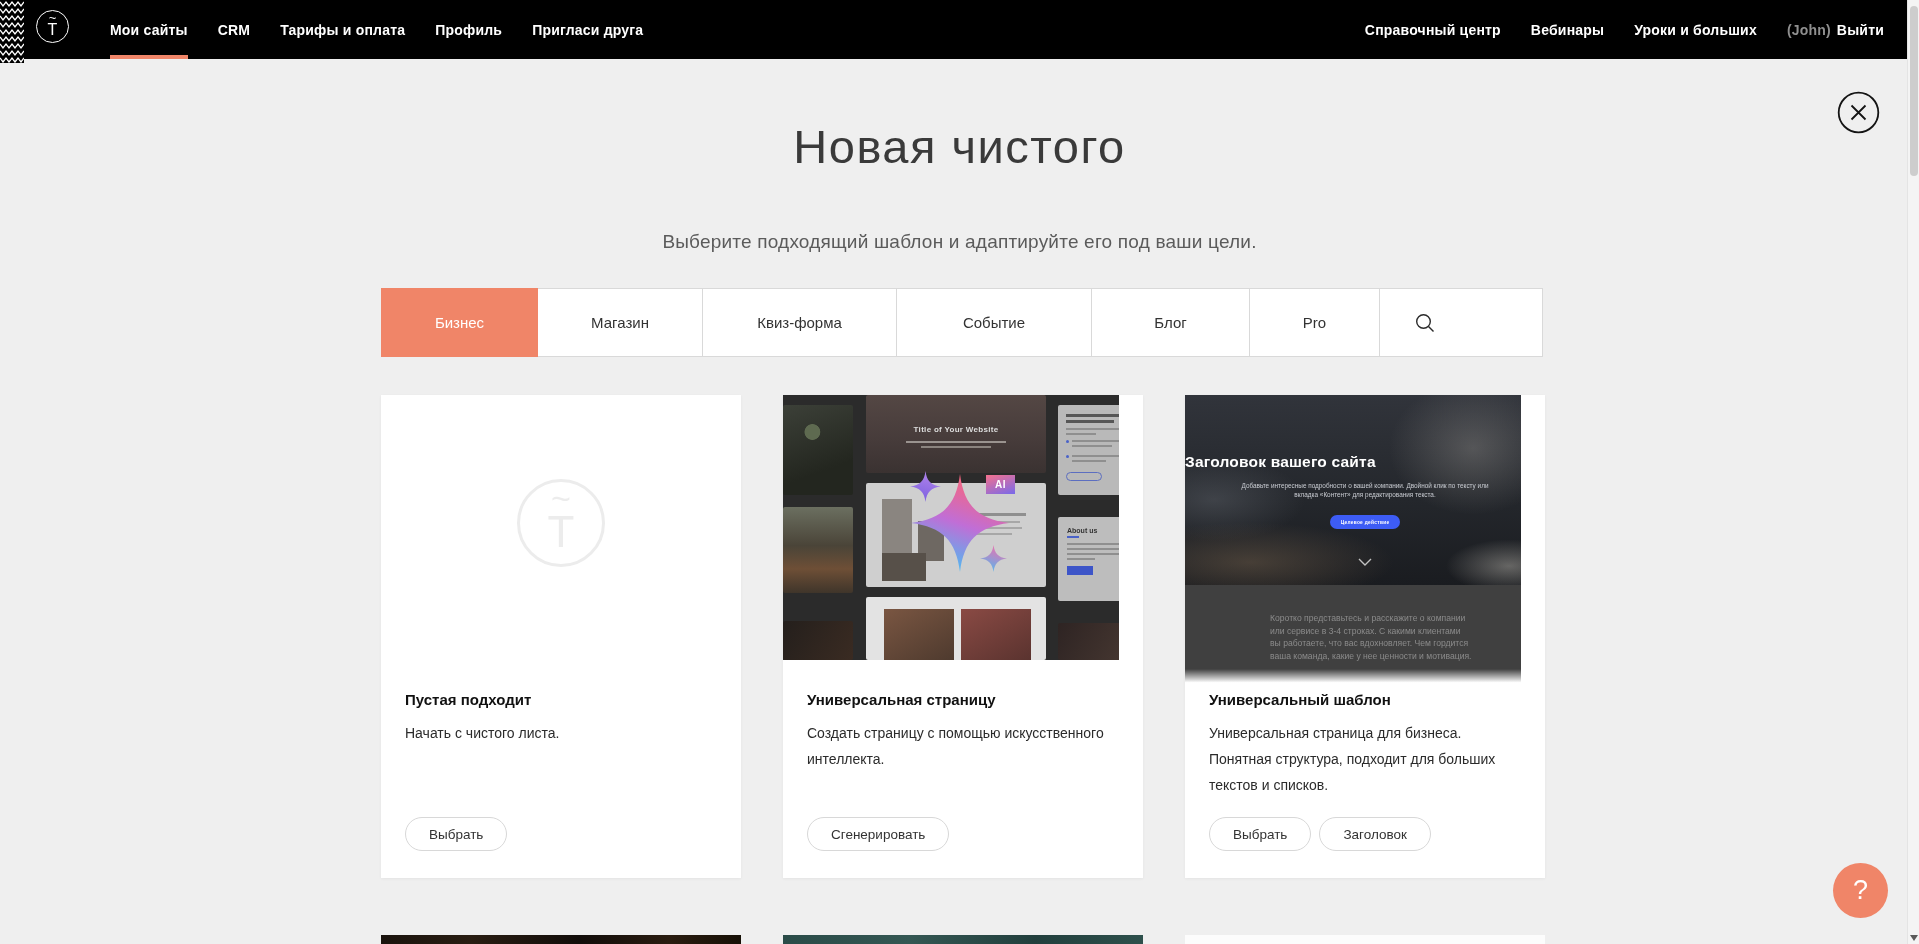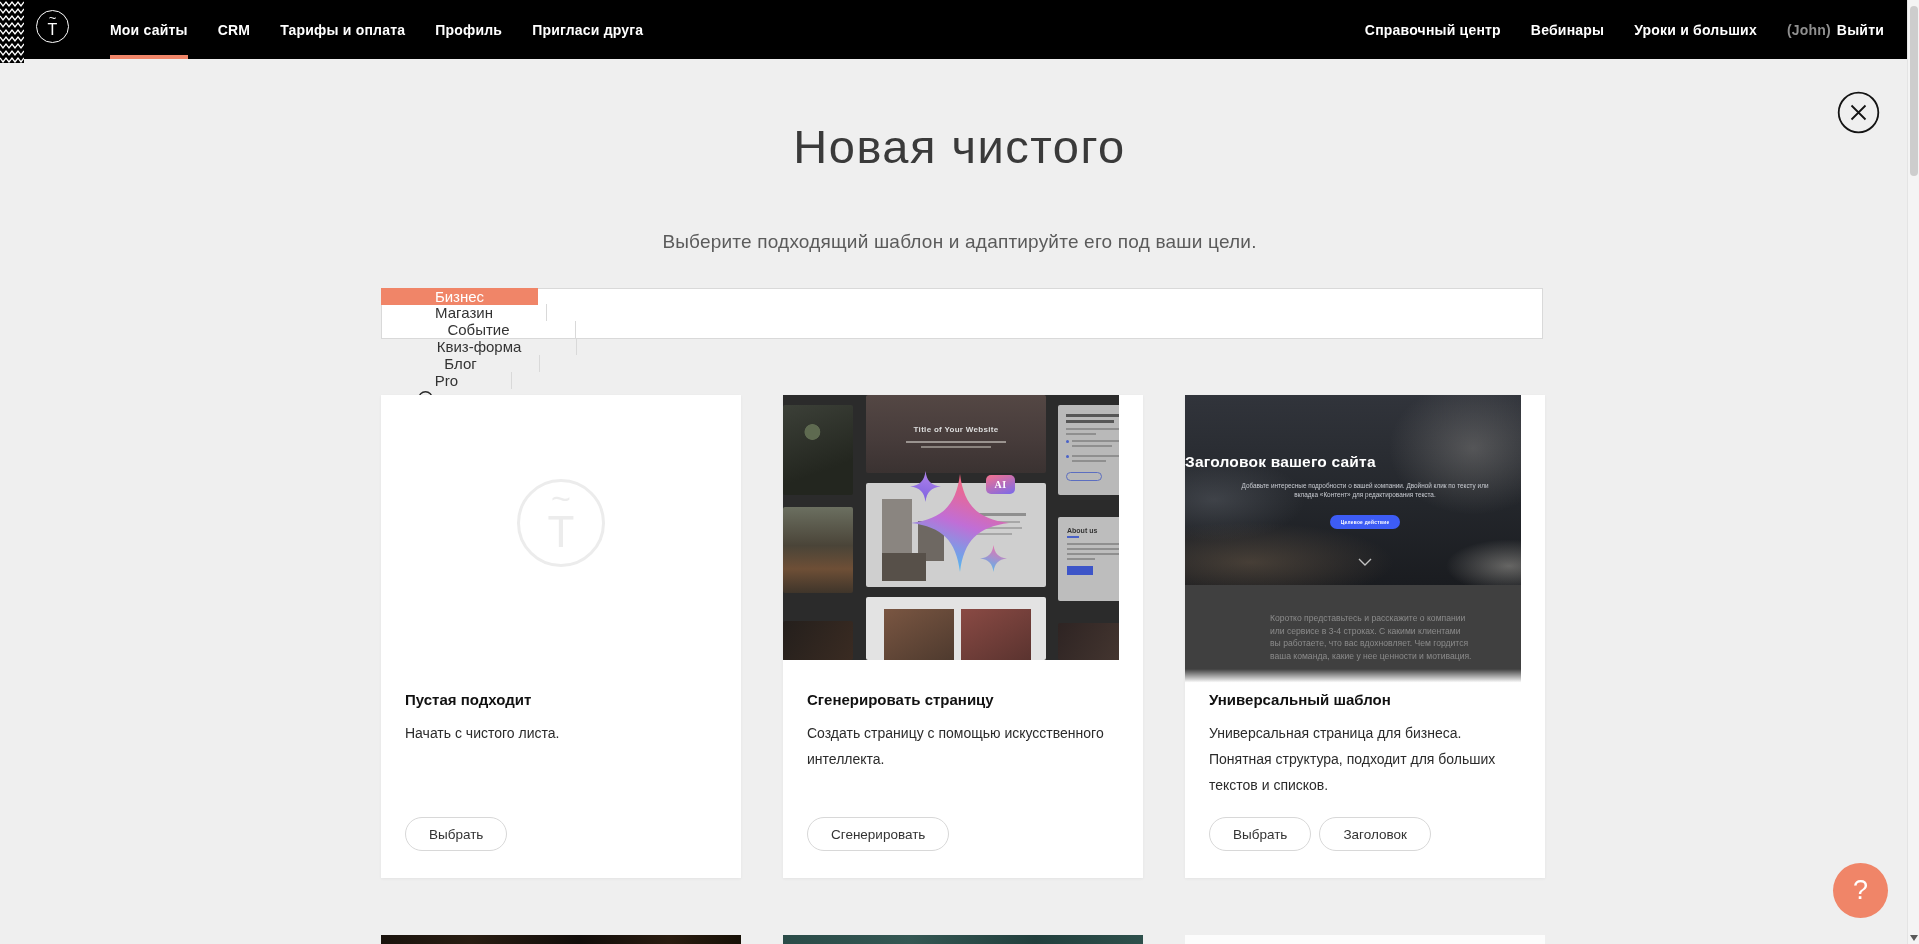--- a/index.html
+++ b/index.html
@@ -44,22 +44,22 @@
   .page-title{
     position:absolute;left:0;top:119px;width:1919px;text-align:center;
     font-size:47px;font-weight:300;color:#3A3A3A;letter-spacing:1.5px;
   }
   .page-subtitle{
     position:absolute;left:0;top:231px;width:1919px;text-align:center;
     font-size:19px;color:#5B5B5B;letter-spacing:.2px;
   }
   
   .tabbar{
-    position:absolute;left:381px;top:288px;width:1162px;height:51px;
-    display:flex;background:#fff;border:1px solid var(--border);flex-direction:column;
+    position:absolute;left:381px;top:288px;width:1162px;height:69px;
+    display:flex;background:#fff;border:1px solid var(--border);
   }
   .tab{
     display:flex;align-items:center;justify-content:center;
     border-right:1px solid var(--border);font-size:15px;color:#333;cursor:pointer;
   }
   .tab:nth-child(1){width:155px}
   .tab:nth-child(2){width:165px}
   .tab:nth-child(3){width:194px}
   .tab:nth-child(4){width:195px}
   .tab:nth-child(5){width:158px}
@@ -127,24 +127,24 @@
   .bullet-bars{flex:1}
   .outline-btn{width:36px;height:9px;border:1px solid #5C6EC0;border-radius:5px;margin-top:7px}
   .t-r2{left:275px;top:122px;width:85px;height:84px;background:#BDBDBD;padding:10px 9px}
   .about-title{font-size:7px;font-weight:700;color:#333;margin-bottom:2px}
   .about-underline{width:12px;height:2px;background:#4A62C8;margin-bottom:5px}
   .blue-btn-mock{width:26px;height:9px;background:#3D55C8;margin-top:6px}
   .t-r3{left:275px;top:228px;width:85px;height:37px;background:linear-gradient(120deg,#2E2423,#4A3A33)}
   .collage-fade{position:absolute;left:0;bottom:0;width:100%;height:25px;background:#fff}
   .sparkle{position:absolute}
   .ai-badge{
-    position:absolute;left:203px;top:80px;width:29px;height:19px;border-radius:5px;
+    position:absolute;left:203px;top:80px;width:29px;height:19px;border-radius:0;
     background:linear-gradient(160deg,#EF7191 5%,#7E6AE6 95%);
     color:#fff;font-size:10px;font-weight:700;display:flex;align-items:center;justify-content:center;
-    letter-spacing:.5px;z-index:4;font-family:Liberation Serif, serif;
+    letter-spacing:.5px;z-index:4;
   }
   
   .hero{
     position:absolute;left:0;top:0;width:360px;height:190px;
     background:
       radial-gradient(ellipse 120px 95px at 80% 28%,rgba(195,190,182,.28),transparent 70%),
       radial-gradient(ellipse 200px 55px at 18% 88%,rgba(122,101,78,.45),transparent 72%),
       radial-gradient(ellipse 90px 38px at 90% 90%,rgba(222,217,206,.38),transparent 70%),
       radial-gradient(ellipse 130px 60px at 8% 55%,rgba(90,94,101,.5),transparent 70%),
       linear-gradient(180deg,#31343B 0%,#24272C 55%,#1A1C20 100%);
@@ -216,22 +216,22 @@
     <path d="M14.5 14.5 L28.5 28.5 M28.5 14.5 L14.5 28.5" stroke="#141414" stroke-width="1.8"></path>
   </svg>
 </div>
 
 <div class="page-title">Новая чистого</div>
 <div class="page-subtitle">Выберите подходящий шаблон и адаптируйте его под ваши цели.</div>
 
 <div class="tabbar">
   <div class="tab active">Бизнес</div>
   <div class="tab">Магазин</div>
+  <div class="tab">Квиз-форма</div>
   <div class="tab">Событие</div>
-  <div class="tab">Квиз-форма</div>
   <div class="tab">Блог</div>
   <div class="tab">Pro</div>
   <div class="tab tab-search">
     <svg width="22" height="22" viewBox="0 0 22 22" xmlns="http://www.w3.org/2000/svg">
       <circle cx="9.5" cy="9.5" r="6.8" fill="none" stroke="#2A2A2A" stroke-width="1.4"></circle>
       <line x1="14.5" y1="14.5" x2="19.5" y2="19.5" stroke="#2A2A2A" stroke-width="1.4"></line>
     </svg>
   </div>
 </div>
 
@@ -330,21 +330,21 @@
             <stop offset="0" stop-color="#EF6FAE"></stop>
               <stop offset="1" stop-color="#52B8EF"></stop>
           </linearGradient>
         </defs>
         <path d="M50 0 C54 32 68 46 100 50 C68 54 54 68 50 100 C46 68 32 54 0 50 C32 46 46 32 50 0 Z" fill="url(#g3)"></path>
       </svg>
       <div class="ai-badge">AI</div>
     </div>
     <div class="collage-fade"></div>
   </div>
-  <div class="card-title">Сгенерировать страницу</div>
+  <div class="card-title">Универсальная страницу</div>
   <div class="card-desc">Создать страницу с помощью искусственного интеллекта.</div>
   <div class="btn-row">
     <button class="pill-btn">Сгенерировать</button>
   </div>
 </div>
 
 <div class="card card3">
   <div class="thumb">
     <div class="hero">
       <div class="hero-title">Заголовок вашего сайта</div>

